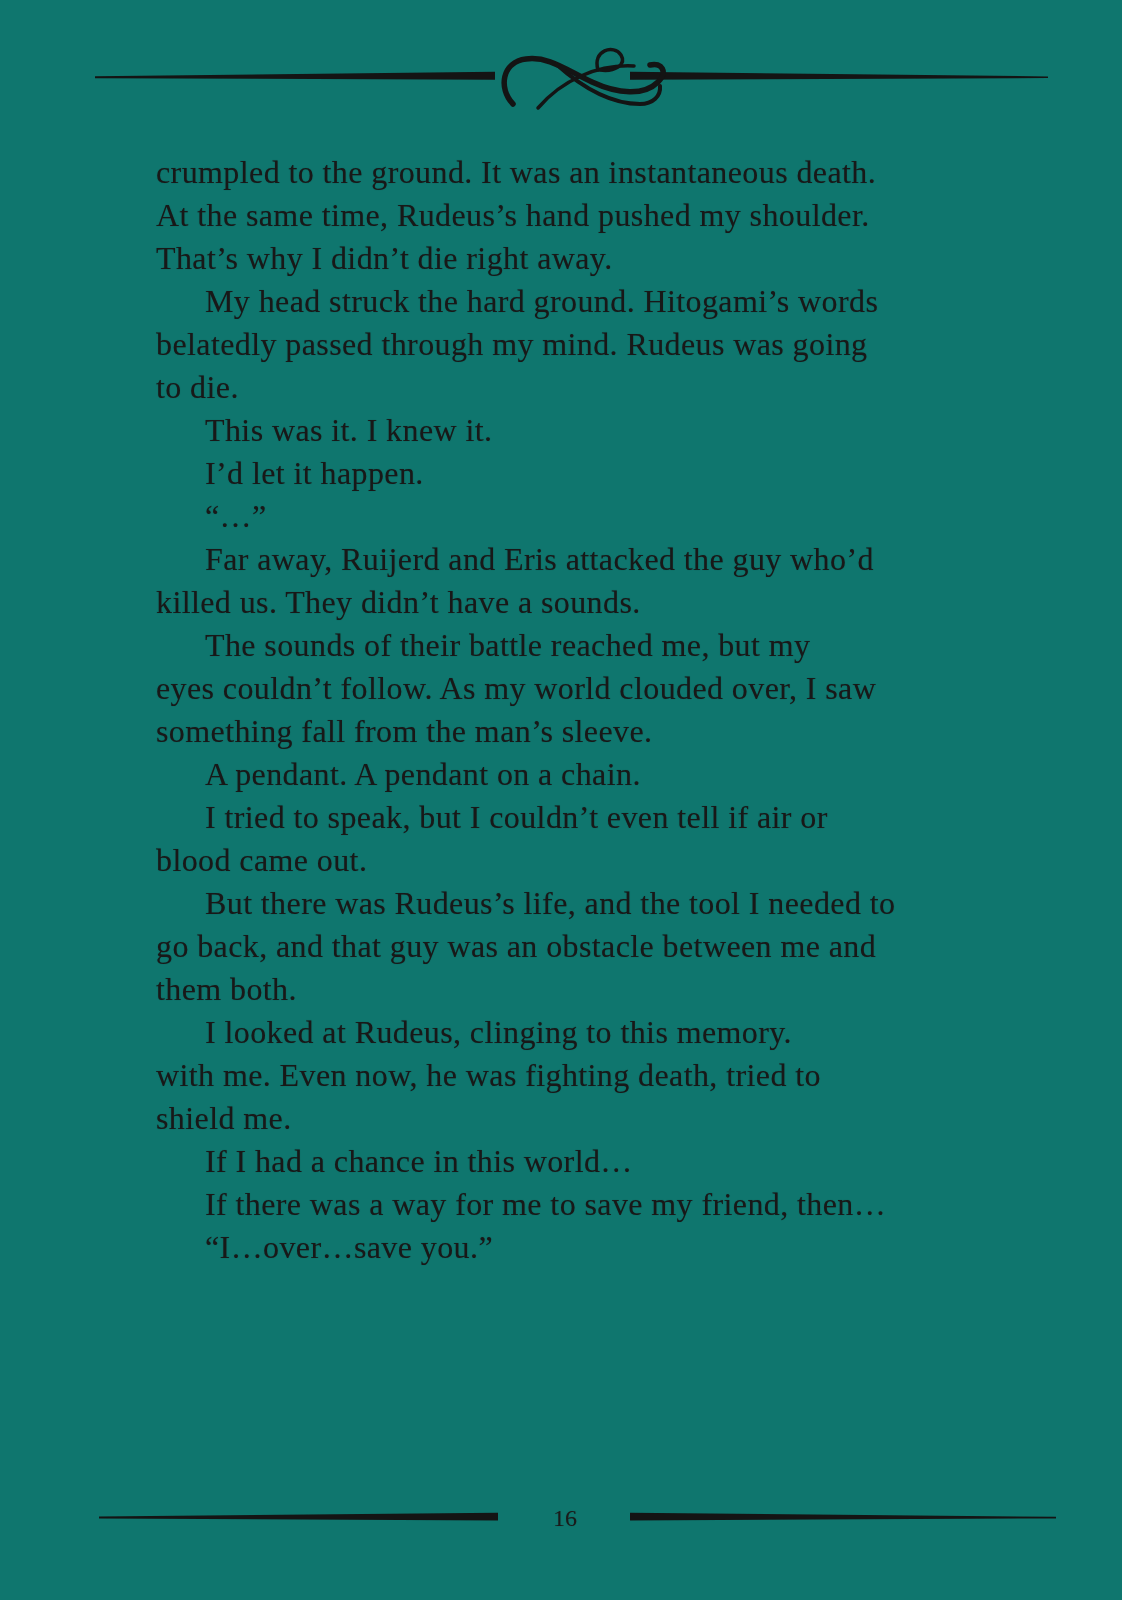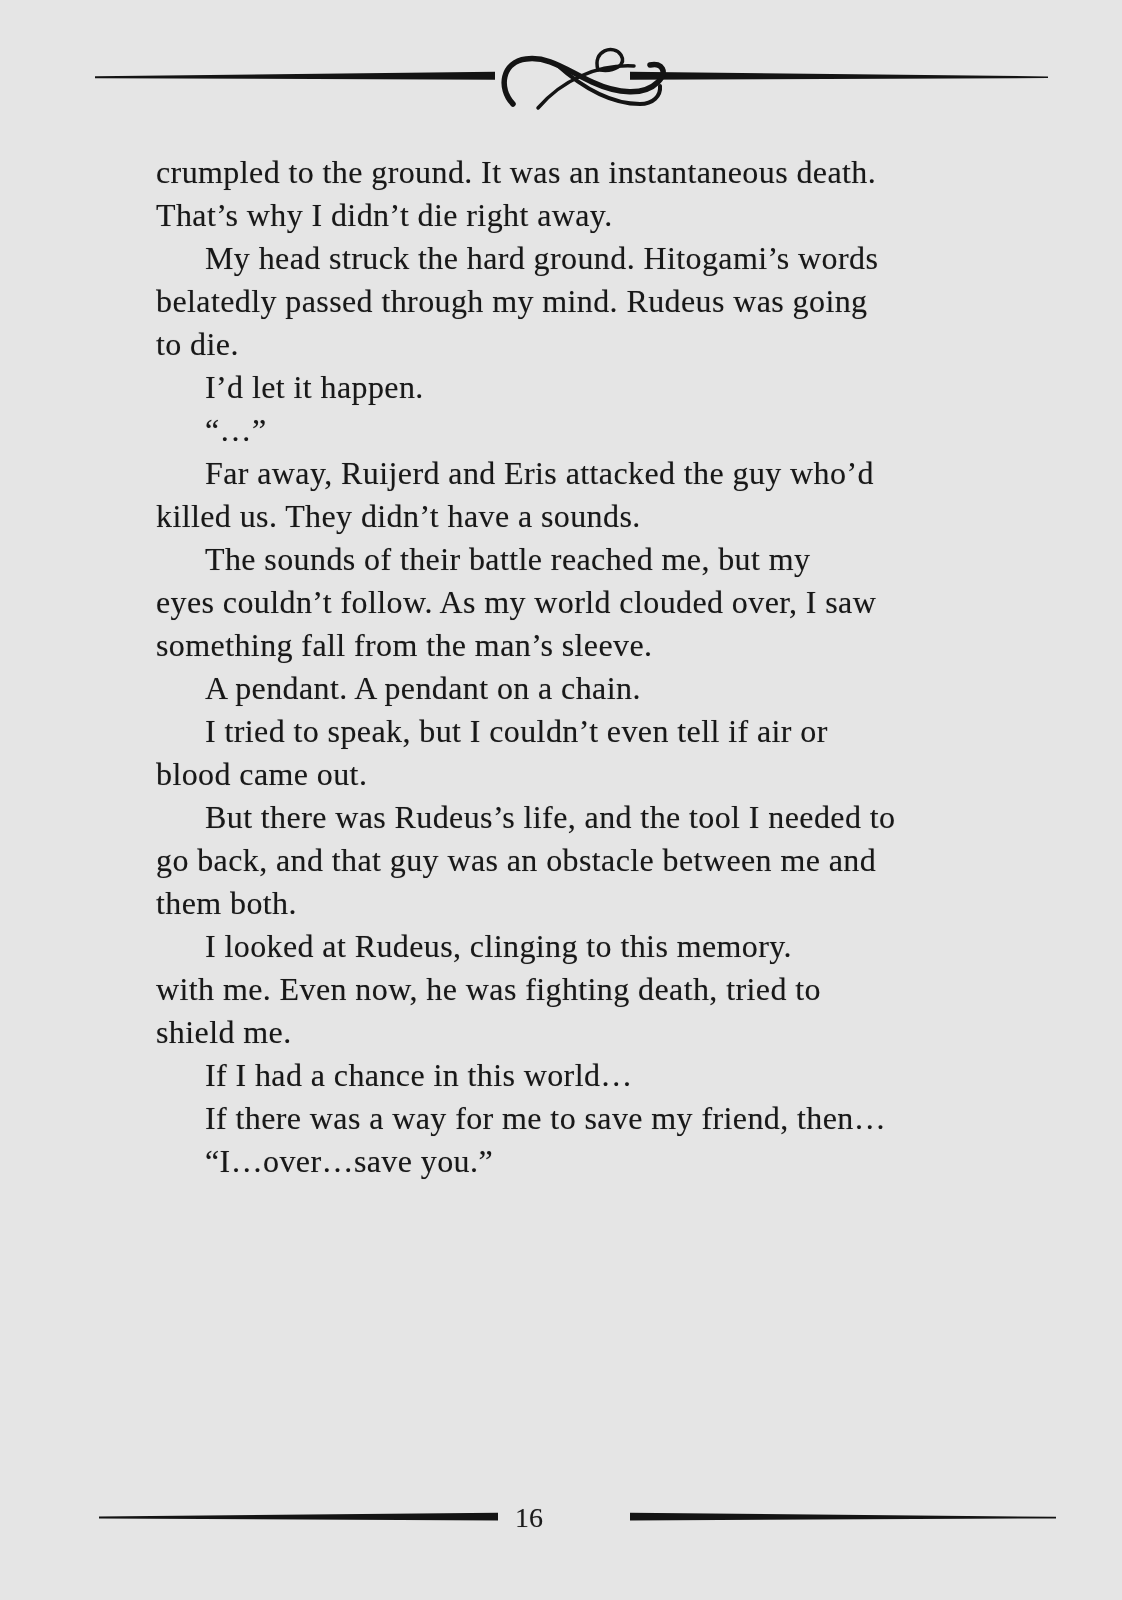--- a/index.html
+++ b/index.html
@@ -4,21 +4,21 @@
 <style>
   html, body {
     margin: 0;
     padding: 0;
     background: #ffffff;
   }
   .page {
     position: relative;
     width: 1122px;
     height: 1600px;
-    background: #e5e5e5;
+    background: #0f766e;
     overflow: hidden;
     font-family: "Liberation Serif", "DejaVu Serif", serif;
     color: #181818;
   }
   .header-ornament {
     position: absolute;
     top: 20px;
     left: 0;
     width: 1122px;
     height: 120px;
@@ -52,22 +52,22 @@
     top: 0;
     left: 0;
     width: 1122px;
     height: 80px;
   }
   .page-number {
     position: absolute;
     top: 18px;
     left: 515px;
     width: 100px;
-    text-align: left;
-    font-size: 28px;
+    text-align: center;
+    font-size: 24px;
     line-height: 40px;
     color: #1a1a1a;
     text-shadow: 0 0 0.8px rgba(25,25,25,0.35);
   }
   svg .ink {
     fill: #141414;
   }
   svg .stroke {
     fill: none;
     stroke: #141414;
@@ -88,24 +88,26 @@
 
       <path class="stroke" stroke-width="5.5" d="M513,84 C498,68 502,42 526,39 C549,36 566,50 592,62 C618,74 644,76 658,62 C668,52 662,42 650,45"></path>
       <path class="stroke" stroke-width="3.5" d="M538,88 C562,60 598,44 634,46"></path>
       <path class="stroke" stroke-width="3.5" d="M598,50 C592,30 614,24 621,35 C627,45 614,52 600,50"></path>
       <path class="stroke" stroke-width="4" d="M556,44 C576,62 606,84 640,84 C653,84 661,76 660,66"></path>
     </svg>
   </div>
 
   <div class="body-text">
       <div class="line">crumpled to the ground. It was an instantaneous death.</div>
+      <div class="line">At the same time, Rudeus’s hand pushed my shoulder.</div>
       <div class="line">That’s why I didn’t die right away.</div>
       <div class="line indent">My head struck the hard ground. Hitogami’s words</div>
       <div class="line">belatedly passed through my mind. Rudeus was going</div>
       <div class="line">to die.</div>
+      <div class="line indent">This was it. I knew it.</div>
       <div class="line indent">I’d let it happen.</div>
       <div class="line indent">“…”</div>
       <div class="line indent">Far away, Ruijerd and Eris attacked the guy who’d</div>
       <div class="line">killed us. They didn’t have a sounds.</div>
       <div class="line indent">The sounds of their battle reached me, but my</div>
       <div class="line">eyes couldn’t follow. As my world clouded over, I saw</div>
       <div class="line">something fall from the man’s sleeve.</div>
       <div class="line indent">A pendant. A pendant on a chain.</div>
       <div class="line indent">I tried to speak, but I couldn’t even tell if air or</div>
       <div class="line">blood came out.</div>

